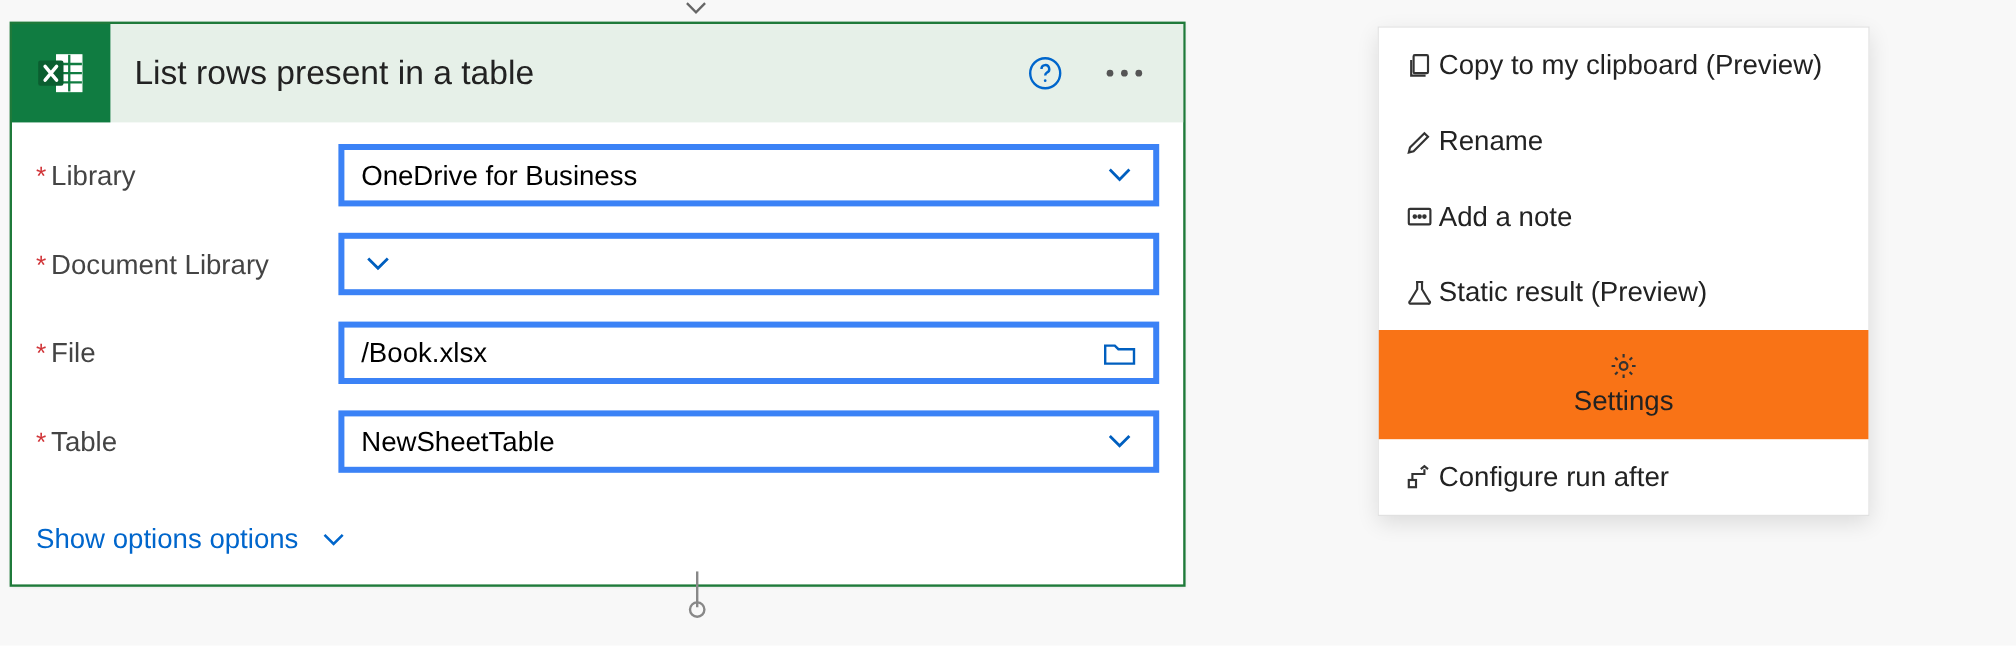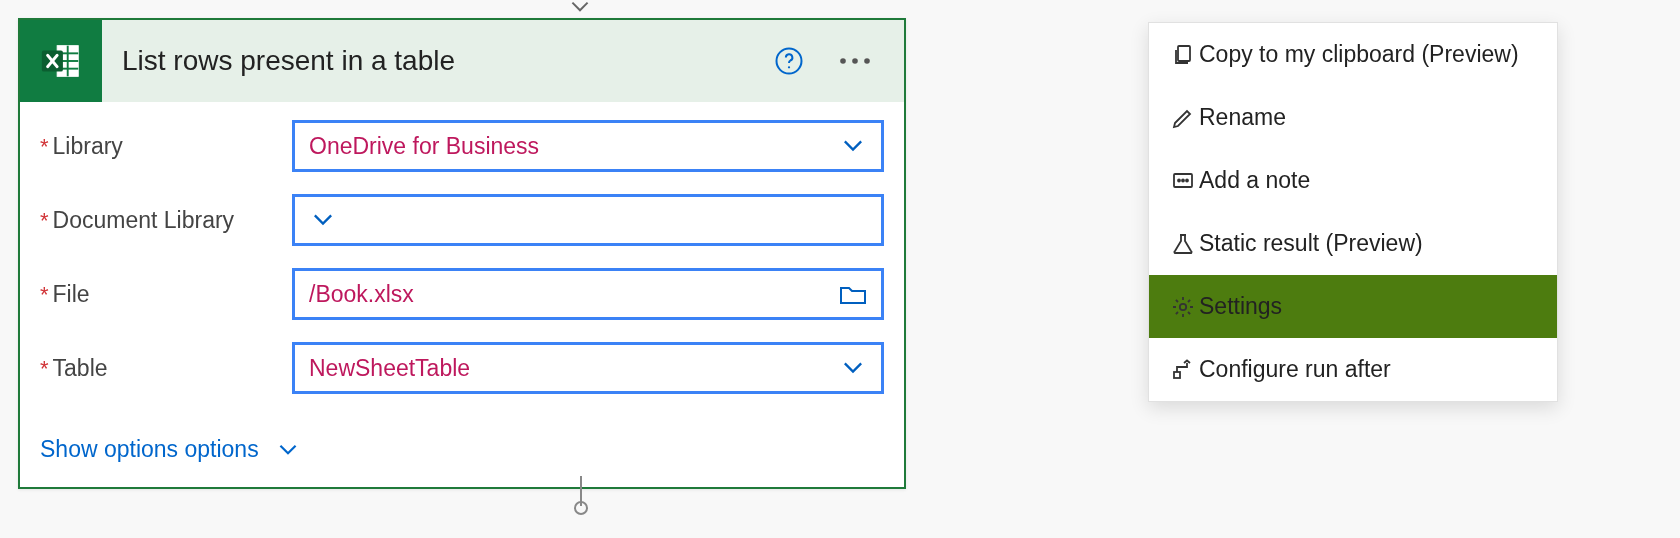--- a/index.html
+++ b/index.html
@@ -29,23 +29,23 @@
   .connector-bottom {
     position: absolute;
     left: 571px;
     top: 476px;
     width: 20px;
     height: 40px;
     color: #777;
   }
   .card {
     position: absolute;
-    left: 18px;
+    left: 8px;
     top: 18px;
-    width: 888px;
+    width: 980px;
     border: 2px solid #1f7a3a;
     background: #fff;
     box-shadow: 0 1px 3px rgba(0,0,0,0.08);
   }
   .card-header {
     display: flex;
     align-items: center;
     height: 82px;
     background: #e6f0e8;
   }
@@ -97,27 +97,27 @@
   }
   .req {
     color: #d13438;
     margin-right: 4px;
     font-size: 22px;
   }
   .input-cell {
     flex: 1;
   }
   .select-box {
-    border: 3px solid #3b82f6;
+    border: 5px solid #3b82f6;
     height: 52px;
     display: flex;
     align-items: center;
     padding: 0 14px;
     font-size: 23px;
-    color: #be185d;
+    color: #000000;
     background: #fff;
     cursor: pointer;
   }
   .select-box .val { flex: 1; }
   .select-box .chev { color: #005fbf; }
   .select-box .folder { color: #005fbf; }
   .advanced {
     padding: 16px 20px 24px 20px;
     display: flex;
     align-items: center;
@@ -140,21 +140,22 @@
   .menu-item {
     display: flex;
     align-items: center;
     gap: 4px;
     padding: 18px 22px;
     font-size: 23px;
     color: #222;
     cursor: pointer;
   }
   .menu-item.selected {
-    background: #4d7c0f;
+    background: #f97316;
+    flex-direction: column;
   }
   .menu-item svg { flex: 0 0 auto; }
 
   svg { display: block; }
 </style>
 </head>
 <body>
 
 <div class="canvas">
 

